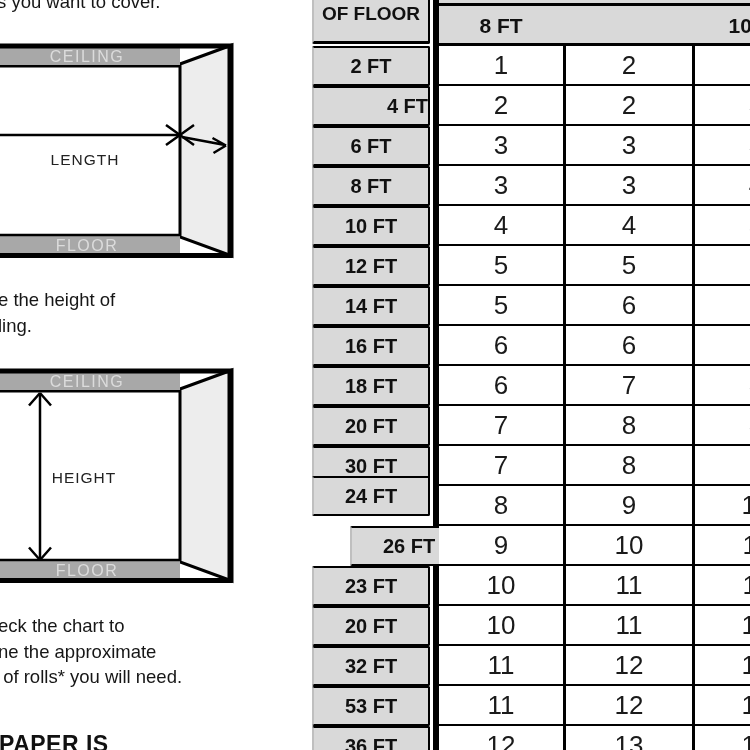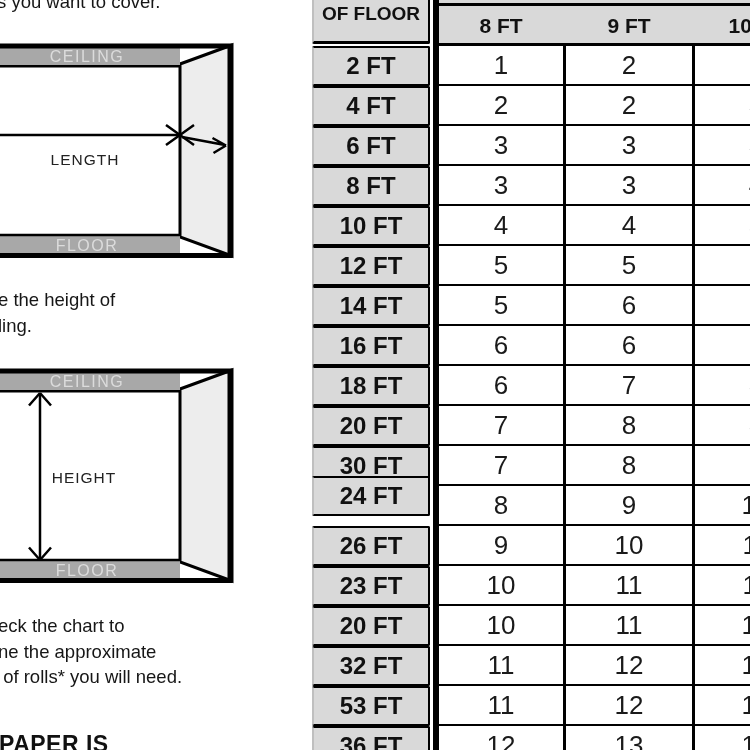--- a/index.html
+++ b/index.html
@@ -34,21 +34,21 @@
     position:absolute; top:0; height:43px; box-sizing:border-box; padding-top:8px;
     display:flex; align-items:center; justify-content:center;
     font-weight:bold; font-size:21px; color:#111;
   }
   .col-header.col0 { left:0;   width:124px; }
   .col-header.col1 { left:127px; width:126px; }
   .col-header.col2 { left:256px; width:122px; }
   .row-label {
     position:absolute; left:312px; width:114px; height:36px;
     background:#d9d9d9; border:2px solid #000; border-left-color:#bfbfbf; border-radius:2px;
-    text-align:center; line-height:36px; font-weight:bold; font-size:24px; color:#111;
+    text-align:center; line-height:36px; font-weight:bold; font-size:20px; color:#111;
   }
   .data-row {
     position:absolute; left:439px; width:390px; height:38px;
     border-bottom:2px solid #000; display:flex; background:#fff;
   }
   .data-cell {
     height:100%; display:flex; align-items:center; justify-content:center;
     font-size:26px; color:#1a1a1a;
   }
   .data-cell.col0 { width:124px; border-right:3px solid #000; }
@@ -98,32 +98,31 @@
     <text x="98" y="116" text-anchor="middle" font-size="15.5" letter-spacing="1" fill="#222">HEIGHT</text>
   </svg>
 
   <div class="cut-text note-text"><span>eck the chart to</span><br><span>ne the approximate</span><br><span> of rolls* you will need.</span></div>
 
   <div class="footer-bold">PAPER IS</div>
 
   <div class="corner-cell">OF FLOOR</div>
   <div class="header-band">
       <div class="col-header col0">8 FT</div>
-      <div class="col-header col1">9 FT</div>
       <div class="col-header col2">10 FT</div>
     </div>
   <div class="divider"></div>
   <div>
       <div class="row-label" style="top: 46px;">2 FT</div>
       <div class="data-row" style="top: 46px;">
         <div class="data-cell col0">1</div>
         <div class="data-cell col1">2</div>
         <div class="data-cell col2">2</div>
       </div>
-      <div class="row-label" style="top: 86px;">4 FT</div>
+      <div class="row-label" style="top: 86px; text-align: right;">4 FT</div>
       <div class="data-row" style="top: 86px;">
         <div class="data-cell col0">2</div>
         <div class="data-cell col1">2</div>
         <div class="data-cell col2">3</div>
       </div>
       <div class="row-label" style="top: 126px;">6 FT</div>
       <div class="data-row" style="top: 126px;">
         <div class="data-cell col0">3</div>
         <div class="data-cell col1">3</div>
         <div class="data-cell col2">3</div>
@@ -175,21 +174,21 @@
         <div class="data-cell col0">7</div>
         <div class="data-cell col1">8</div>
         <div class="data-cell col2">9</div>
       </div>
       <div class="row-label" style="top: 476px;">24 FT</div>
       <div class="data-row" style="top: 486px;">
         <div class="data-cell col0">8</div>
         <div class="data-cell col1">9</div>
         <div class="data-cell col2">10</div>
       </div>
-      <div class="row-label" style="top: 526px;">26 FT</div>
+      <div class="row-label" style="top: 526px; margin-left: 38px;">26 FT</div>
       <div class="data-row" style="top: 526px;">
         <div class="data-cell col0">9</div>
         <div class="data-cell col1">10</div>
         <div class="data-cell col2">11</div>
       </div>
       <div class="row-label" style="top: 566px;">23 FT</div>
       <div class="data-row" style="top: 566px;">
         <div class="data-cell col0">10</div>
         <div class="data-cell col1">11</div>
         <div class="data-cell col2">11</div>

